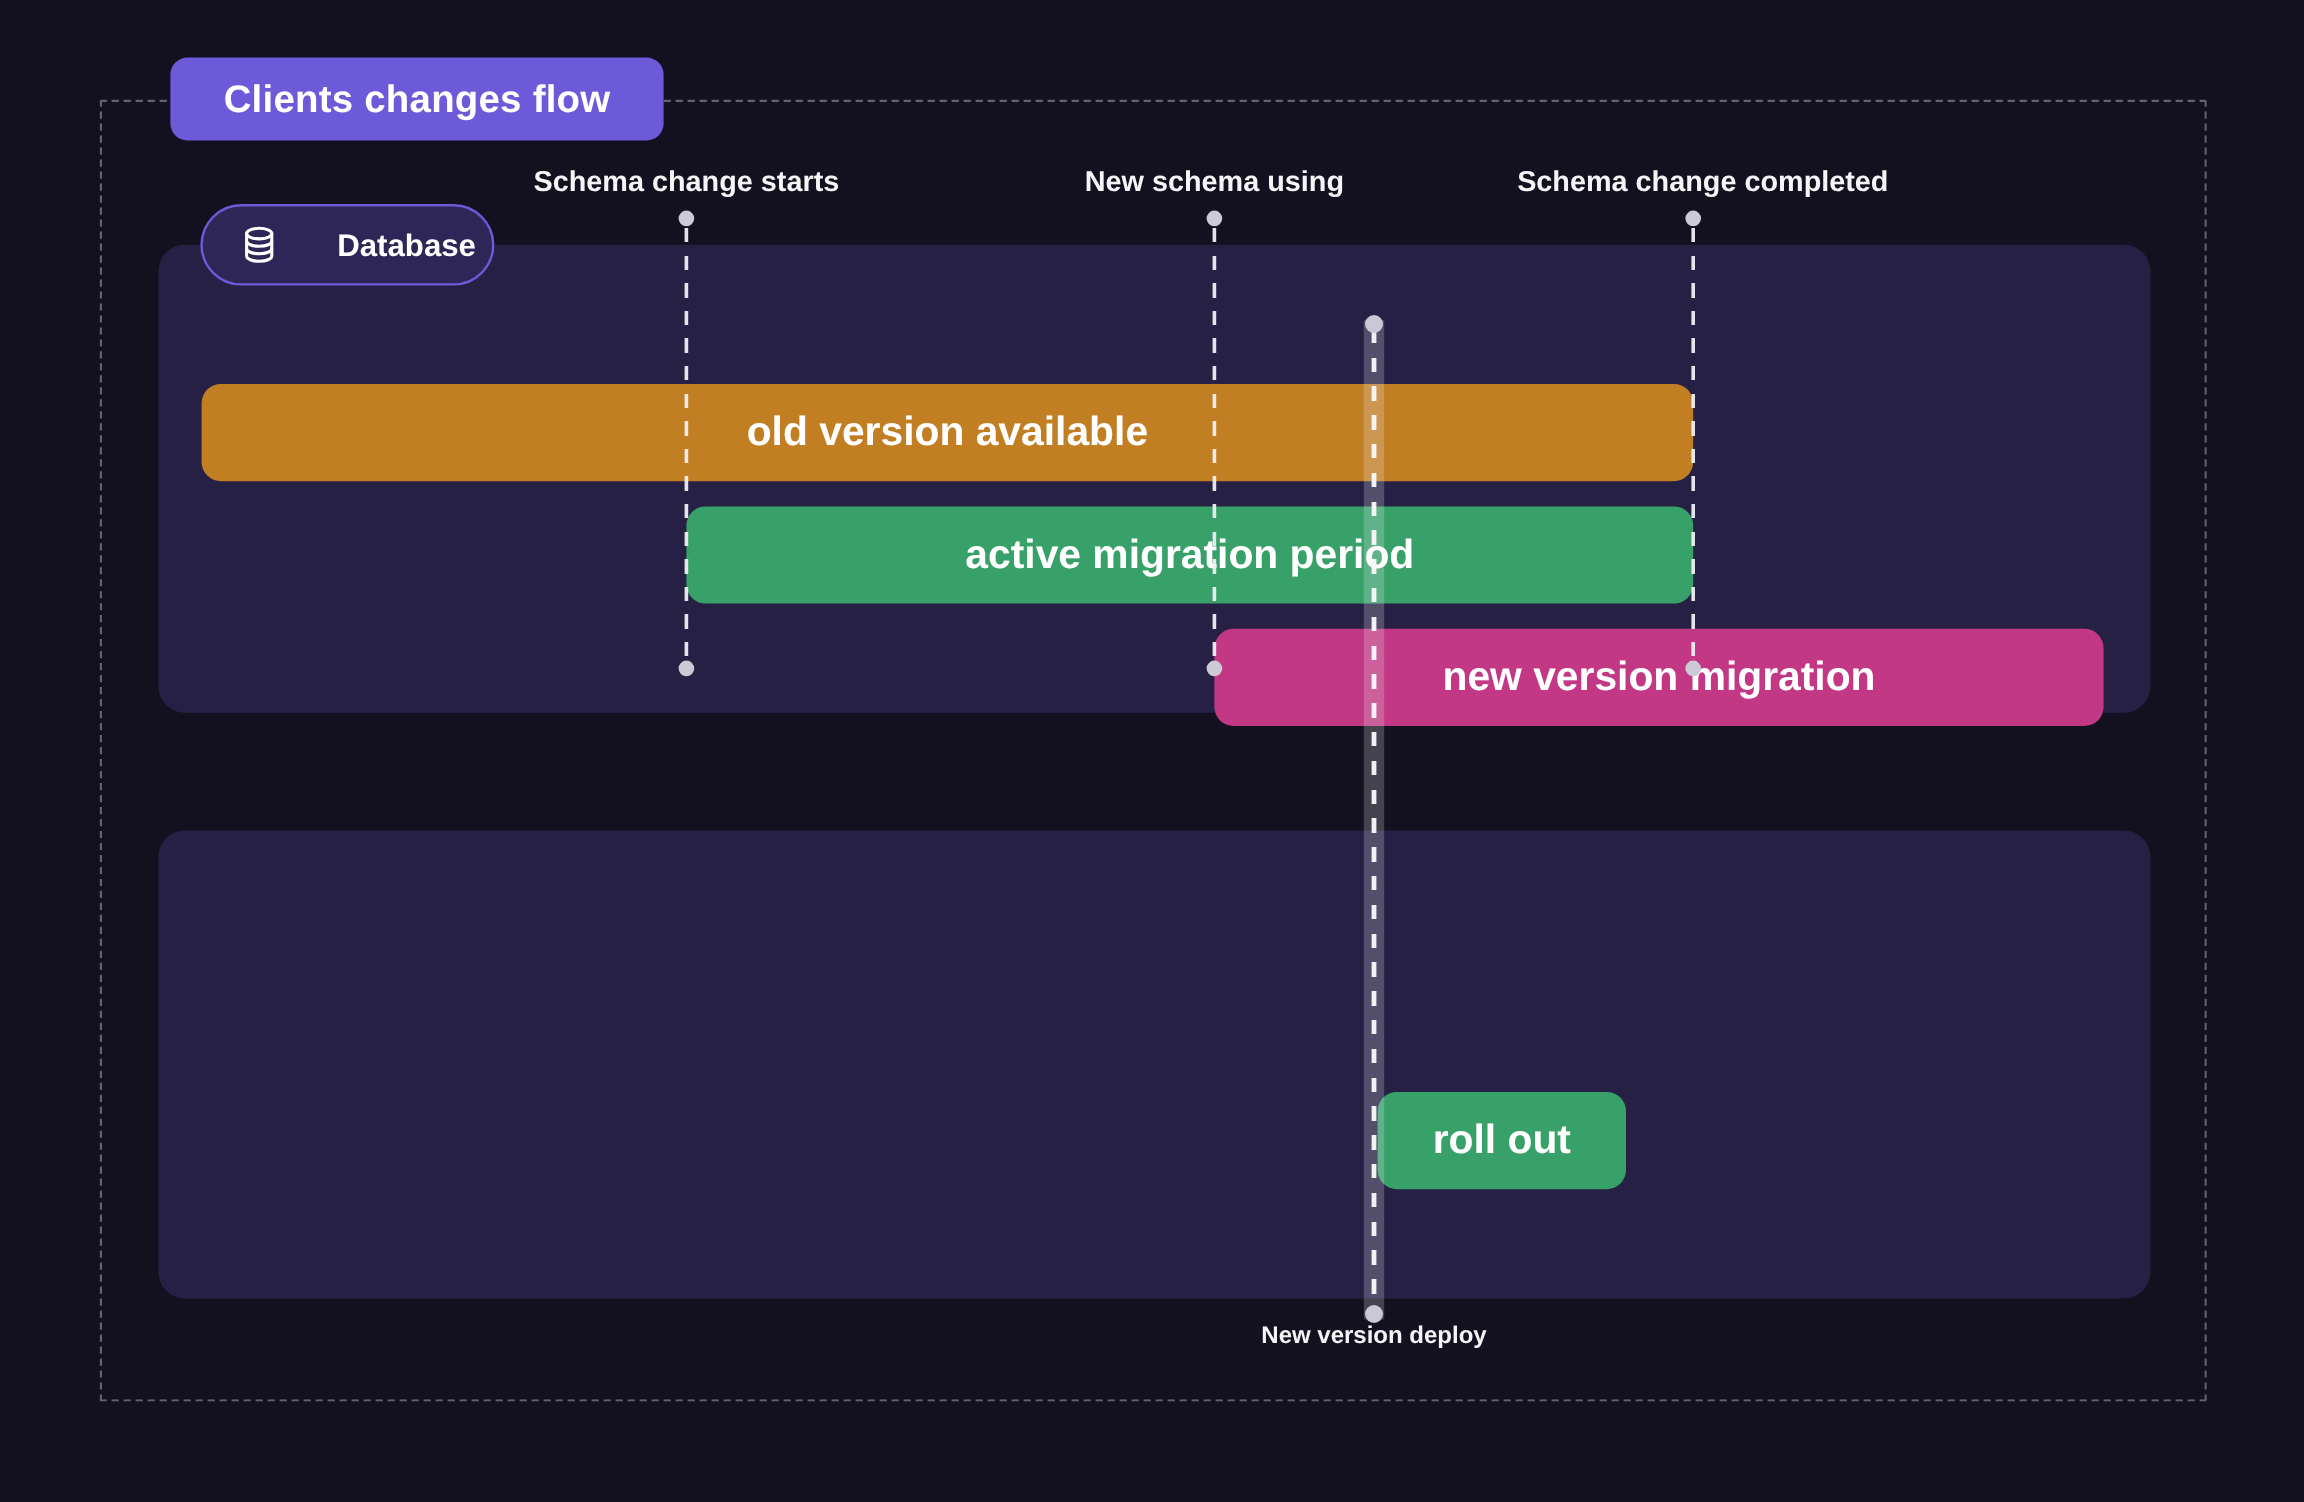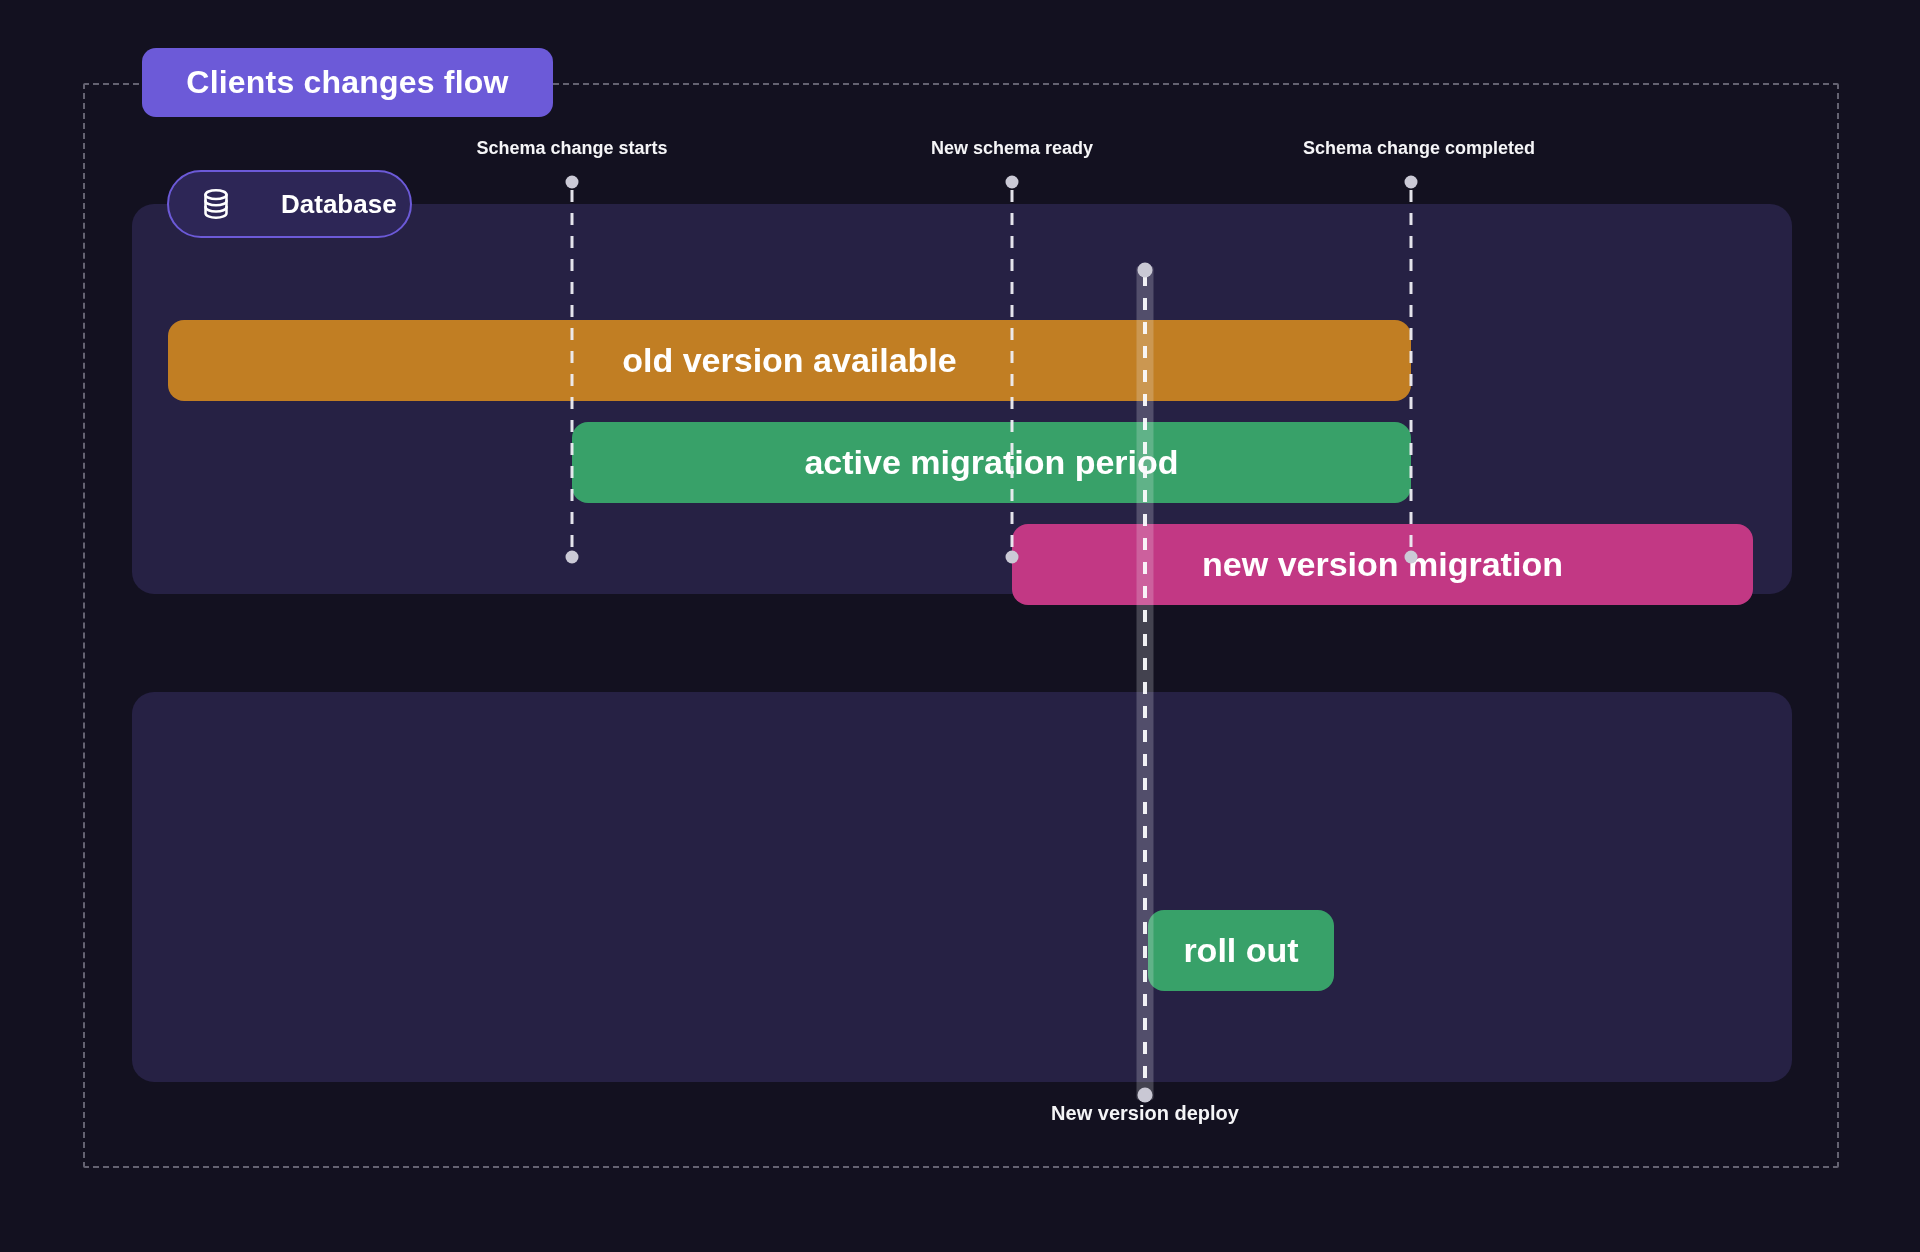--- a/index.html
+++ b/index.html
@@ -39,21 +39,21 @@
   .section-badge.app{left:170px;top:658px;width:270px;}
   .bar{
     position:absolute;height:81px;border-radius:16px;
     display:flex;align-items:center;justify-content:center;
     color:#ffffff;font-size:34px;font-weight:bold;
     z-index:2;
     margin-top:48px;
   }
   .milestone-label{
     position:absolute;transform:translateX(-50%);
-    color:#f5f5f7;font-size:18px;font-weight:bold;white-space:nowrap;
+    color:#f5f5f7;font-size:24px;font-weight:bold;white-space:nowrap;
     top:138px;z-index:5;
   }
   .vline{
     position:absolute;top:190px;height:367px;width:3px;
     transform:translateX(-50%);
     background:repeating-linear-gradient(to bottom,rgba(238,238,244,0.95) 0 12px,transparent 12px 23px);
     z-index:3;
   }
   .dot{
     position:absolute;width:13px;height:13px;border-radius:50%;
@@ -103,34 +103,34 @@
         <path d="M4.6 5.4 V18.6 C4.6 20.3 7.9 21.7 12 21.7 C16.1 21.7 19.4 20.3 19.4 18.6 V5.4"></path>
         <path d="M4.6 9.8 C4.6 11.5 7.9 12.9 12 12.9 C16.1 12.9 19.4 11.5 19.4 9.8"></path>
         <path d="M4.6 14.2 C4.6 15.9 7.9 17.3 12 17.3 C16.1 17.3 19.4 15.9 19.4 14.2"></path>
       </svg>
     </span>
     <span>Database</span>
   </div>
 
 
   <div class="milestone-label" style="left:572px;">Schema change starts</div>
-  <div class="milestone-label" style="left:1012px;">New schema ready</div>
+  <div class="milestone-label" style="left:1012px;">New schema using</div>
   <div class="milestone-label" style="left:1419px;">Schema change completed</div>
 
   <div class="bar" style="left: 168px; top: 272px; width: 1243px; background: rgb(193, 126, 35);">
     <span>old version available</span>
   </div>
   <div class="bar" style="left: 572px; top: 374px; width: 839px; background: rgb(56, 161, 105);">
     <span>active migration period</span>
   </div>
   <div class="bar" style="left: 1012px; top: 476px; width: 741px; background: rgb(194, 56, 132);">
     <span>new version migration</span>
   </div>
 
-  <div class="bar" style="left: 1148px; top: 862px; width: 186px; background: rgb(56, 161, 105);">
+  <div class="bar" style="left: 1148px; top: 862px; width: 207px; background: rgb(56, 161, 105);">
     <span>roll out</span>
   </div>
 
   <div class="vline" style="left:572px;"></div>
   <div class="vline" style="left:1012px;"></div>
   <div class="vline" style="left:1411px;"></div>
 
   <div class="dot" style="left:572px;top:182px;"></div>
   <div class="dot" style="left:1012px;top:182px;"></div>
   <div class="dot" style="left:1411px;top:182px;"></div>

